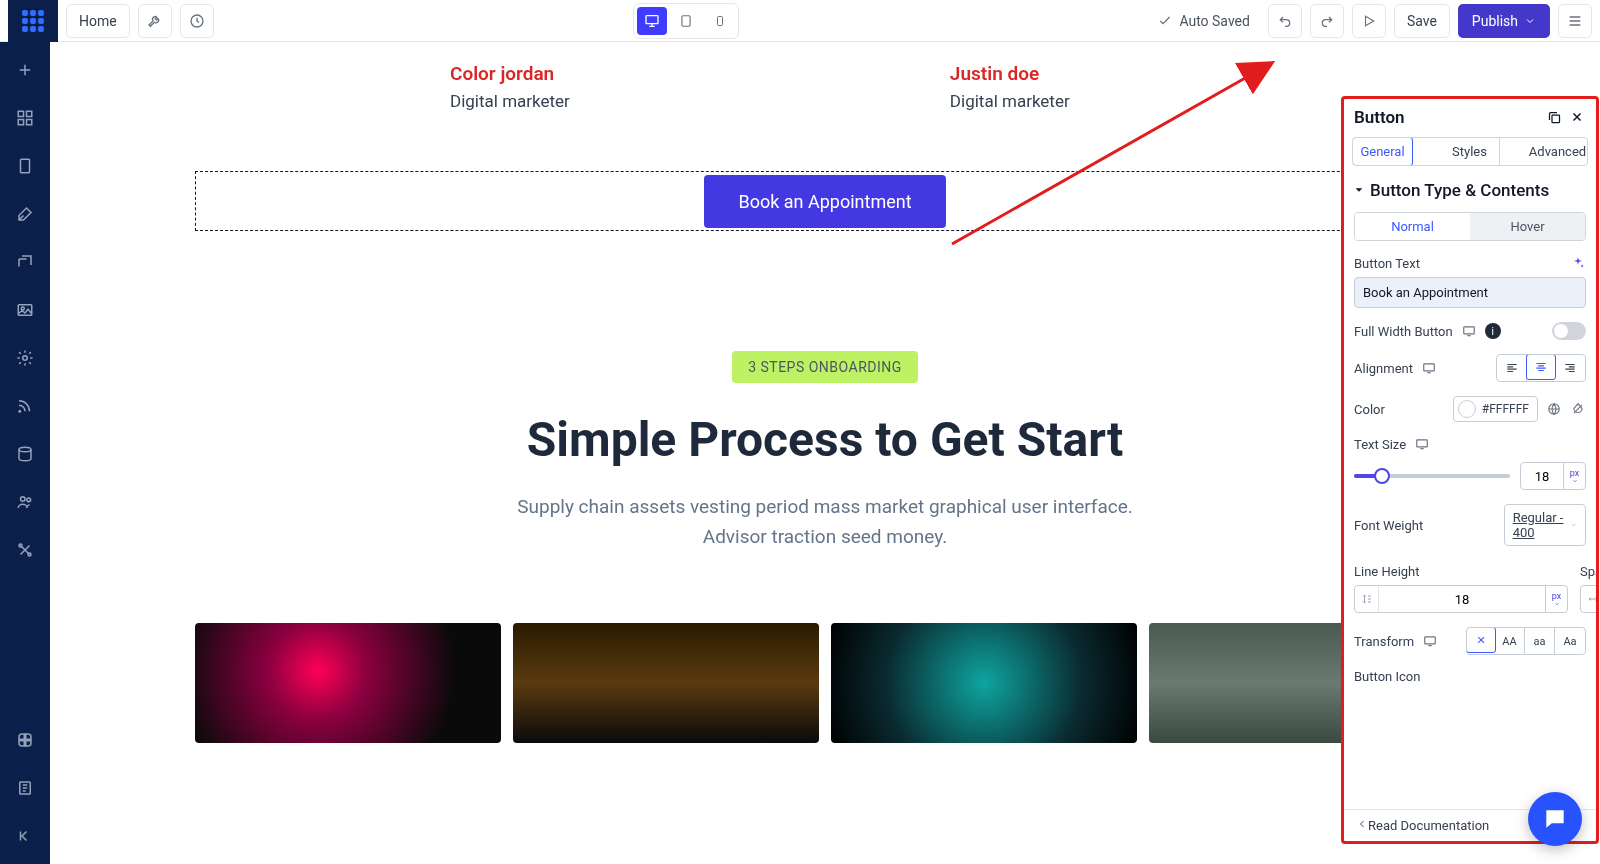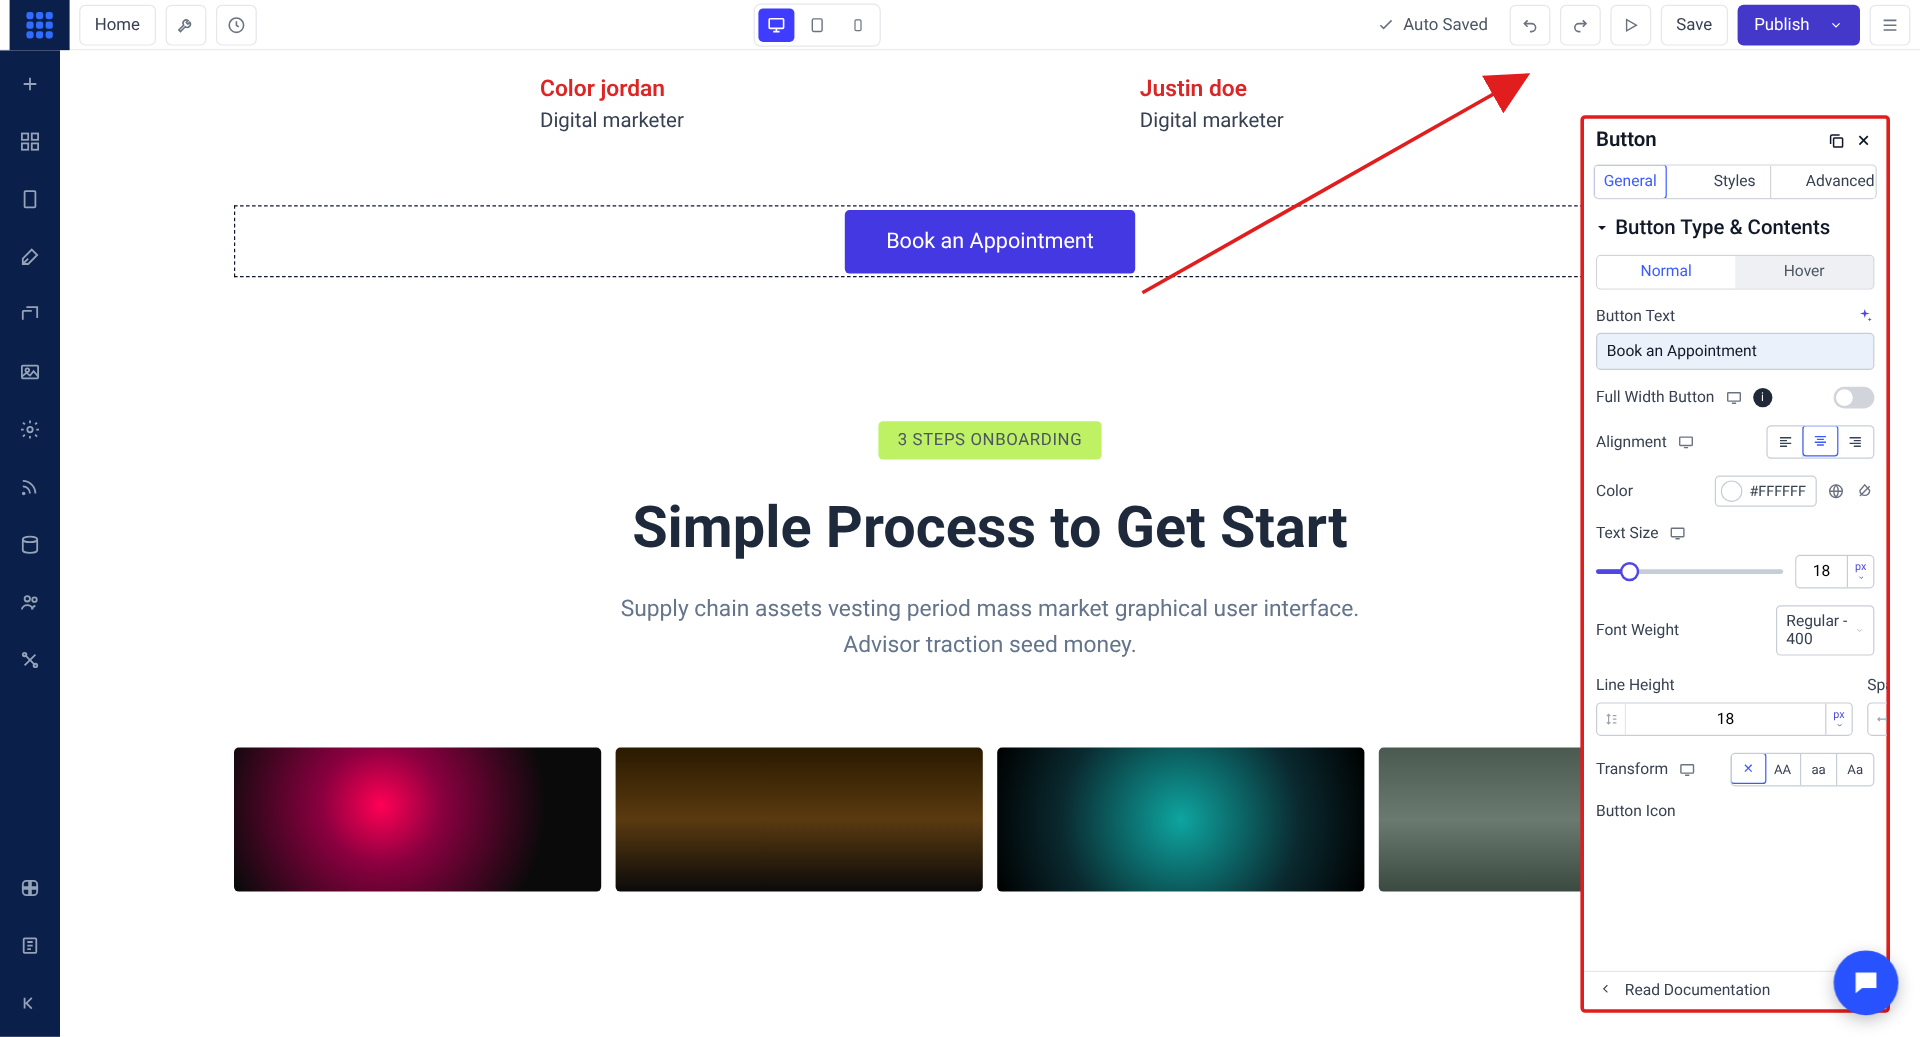--- a/index.html
+++ b/index.html
@@ -10,21 +10,21 @@
 .logo-cell { width: 50px; height: 42px; display: flex; align-items: center; justify-content: center; background: #0b1f4b; }
 .logo-dots { display: grid; grid-template-columns: repeat(3,6px); grid-template-rows: repeat(3,6px); gap: 2px; }
 .logo-dots span { width: 6px; height: 6px; background: #2f6cff; border-radius: 2px; }
 .tb-btn { height: 34px; padding: 0 12px; border: 1px solid #e5e7eb; border-radius: 5px; display: flex; align-items: center; justify-content: center; background: #fff; cursor: pointer; font-size: 14px; color: #374151; }
 .tb-icon { width: 34px; padding: 0; }
 .tb-spacer { flex: 1; }
 .device-group { display: flex; gap: 4px; border: 1px solid #e5e7eb; border-radius: 6px; padding: 3px; }
 .device-btn { width: 30px; height: 28px; display: flex; align-items: center; justify-content: center; border-radius: 4px; cursor: pointer; }
 .device-btn.active { background: #3f3cff; color: #fff; }
 .autosave { display: flex; align-items: center; gap: 6px; color: #4b5563; font-size: 14px; margin-right: 10px; }
-.publish-btn { background: #4338ca; color: #fff; border: none; height: 34px; padding: 0 14px; border-radius: 5px; display: flex; align-items: center; gap: 16px; font-size: 14px; cursor: pointer; }
+.publish-btn { background: #4338ca; color: #fff; border: none; height: 34px; padding: 0 14px; border-radius: 5px; display: flex; align-items: center; gap: 6px; font-size: 14px; cursor: pointer; }
 
 
 .leftbar { position: absolute; left: 0; top: 42px; bottom: 0; width: 50px; background: #0b1f4b; display: flex; flex-direction: column; align-items: center; padding-top: 16px; gap: 24px; }
 .leftbar .lb-item { width: 24px; height: 24px; display: flex; align-items: center; justify-content: center; color: #94a3b8; cursor: pointer; }
 .lb-bottom { margin-top: auto; margin-bottom: 16px; display: flex; flex-direction: column; gap: 24px; }
 
 
 .canvas { position: absolute; left: 50px; right: 0; top: 42px; bottom: 0; background: #fff; overflow: hidden; }
 .team-row { display: flex; gap: 380px; padding-left: 400px; margin-top: 20px; }
 .team-name { color: #dc2626; font-weight: 600; font-size: 19px; }
@@ -42,21 +42,21 @@
 .gallery .g-img { flex: 1; height: 120px; border-radius: 4px; }
 .g1 { background: radial-gradient(circle at 40% 40%, #ff0055 0%, #8b0040 25%, #0a0a0a 70%); }
 .g2 { background: linear-gradient(180deg, #2a1a00 0%, #5a3a10 50%, #0a0a0a 100%); }
 .g3 { background: radial-gradient(circle at 50% 50%, #0ea5a0 0%, #0a2a30 60%, #000 100%); }
 .g4 { background: linear-gradient(180deg, #4a5a50 0%, #6a7a70 50%, #3a4a40 100%); }
 
 
 .arrow-svg { position: absolute; left: 900px; top: 12px; pointer-events: none; }
 
 
-.panel { position: absolute; right: 25px; top: 54px; width: 258px; height: 748px; background: #fff; border: 3px solid #e11d1d; border-radius: 4px; display: flex; flex-direction: column; font-size: 13px; color: #374151; }
+.panel { position: absolute; right: 1px; top: 54px; width: 258px; height: 748px; background: #fff; border: 3px solid #e11d1d; border-radius: 4px; display: flex; flex-direction: column; font-size: 13px; color: #374151; }
 .panel-header { display: flex; align-items: center; padding: 8px 12px 4px 10px; gap: 8px; }
 .panel-title { font-size: 17px; font-weight: 600; color: #111827; flex: 1; }
 .panel-hicon { cursor: pointer; color: #111827; }
 .panel-tabs { display: flex; margin: 6px 8px; border: 1px solid #d1d5db; border-radius: 4px; overflow: hidden; gap: 28px; }
 .panel-tab { flex: 1; text-align: center; padding: 6px 0; font-size: 13px; cursor: pointer; border-right: 1px solid #d1d5db; }
 .panel-tab:last-child { border-right: none; }
 .panel-tab.active { border: 1.5px solid #3b5bfd; color: #3b5bfd; border-radius: 3px; margin: -1px; }
 
 .section-hdr { display: flex; align-items: center; gap: 6px; padding: 8px 10px; font-weight: 500; font-size: 17px; color: #111827; cursor: pointer; }
 .body { flex: 1; overflow-y: auto; padding: 0 10px 10px 10px; }
@@ -87,30 +87,30 @@
 .color-box { display: flex; align-items: center; gap: 6px; border: 1px solid #c7cdd6; border-radius: 4px; padding: 3px 8px 3px 4px; font-size: 12px; }
 
 .slider-wrap { display: flex; align-items: center; gap: 10px; margin-top: 10px; }
 .slider { flex: 1; height: 4px; background: #c7cdd6; position: relative; border-radius: 2px; }
 .slider::before { content: ""; position: absolute; left: 0; width: 18%; height: 4px; background: #4f46e5; border-radius: 2px; }
 .slider-thumb { position: absolute; left: 18%; top: -6px; width: 16px; height: 16px; border-radius: 50%; background: #fff; border: 2px solid #4f46e5; transform: translateX(-50%); cursor: pointer; }
 .num-box { display: flex; align-items: center; border: 1px solid #c7cdd6; border-radius: 4px; height: 28px; overflow: hidden; }
 .num-box input { width: 42px; border: none; text-align: center; font-size: 13px; outline: none; }
 .unit { width: 22px; font-size: 9px; color: #4f46e5; border-left: 1px solid #c7cdd6; height: 100%; display: flex; flex-direction: column; align-items: center; justify-content: center; line-height: 1; cursor: pointer; }
 
-.select { flex: 1; max-width: 140px; border: 1px solid #c7cdd6; border-radius: 4px; padding: 5px 8px; font-size: 13px; display: flex; align-items: center; justify-content: space-between; cursor: pointer; }
+.select { flex: 1; max-width: 140px; border: 1px solid #c7cdd6; border-radius: 4px; padding: 5px 8px; font-size: 13px; display: flex; align-items: center; justify-content: space-between; cursor: pointer; text-decoration: underline; }
 
 .dual { display: flex; gap: 12px; }
 .dual .col { flex: 1; }
 .dual .lbl { font-size: 13px; margin-bottom: 6px; display: block; }
 .dual-box { display: flex; align-items: center; border: 1px solid #c7cdd6; border-radius: 4px; height: 28px; }
 .dual-box .pre { width: 24px; display: flex; align-items: center; justify-content: center; color: #9ca3af; font-size: 12px; border-right: 1px solid #e5e7eb; height: 100%; }
 .dual-box input { flex: 1; border: none; text-align: center; font-size: 13px; outline: none; min-width: 0; }
 
-.panel-footer { border-top: 1px solid #e5e7eb; padding: 8px 12px; display: flex; align-items: flex-start; gap: 10px; font-size: 13px; color: #374151; cursor: pointer; }
+.panel-footer { border-top: 1px solid #e5e7eb; padding: 8px 12px; display: flex; align-items: flex-start; font-size: 13px; color: #374151; cursor: pointer; }
 
 
 .chat-bubble { position: absolute; right: 18px; bottom: 18px; width: 54px; height: 54px; border-radius: 50%; background: #2952ff; display: flex; align-items: center; justify-content: center; color: #fff; cursor: pointer; box-shadow: 0 4px 14px rgba(0,0,0,.25); }
 
 svg { display: block; }
 </style>
 </head>
 <body>
 
 <div class="topbar">

